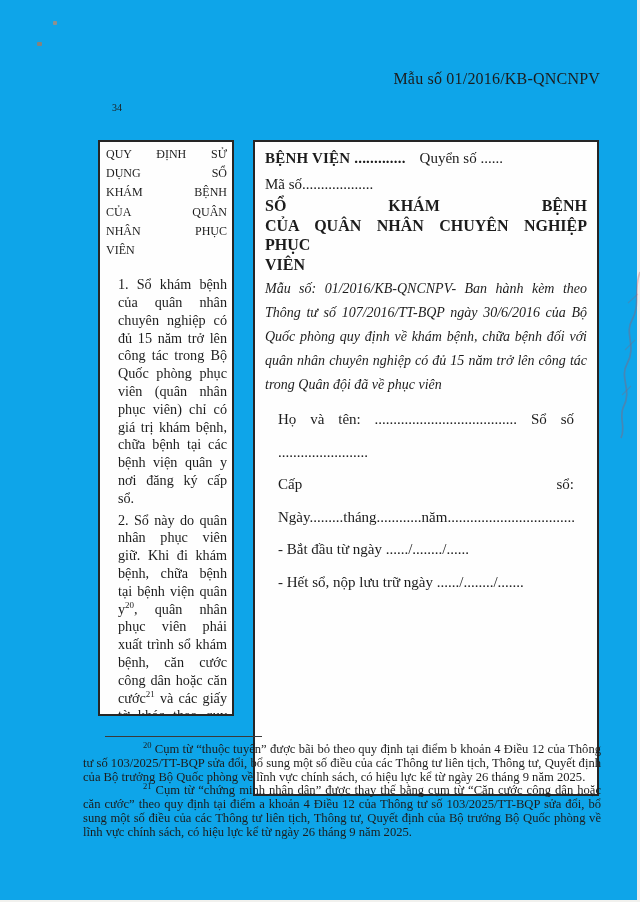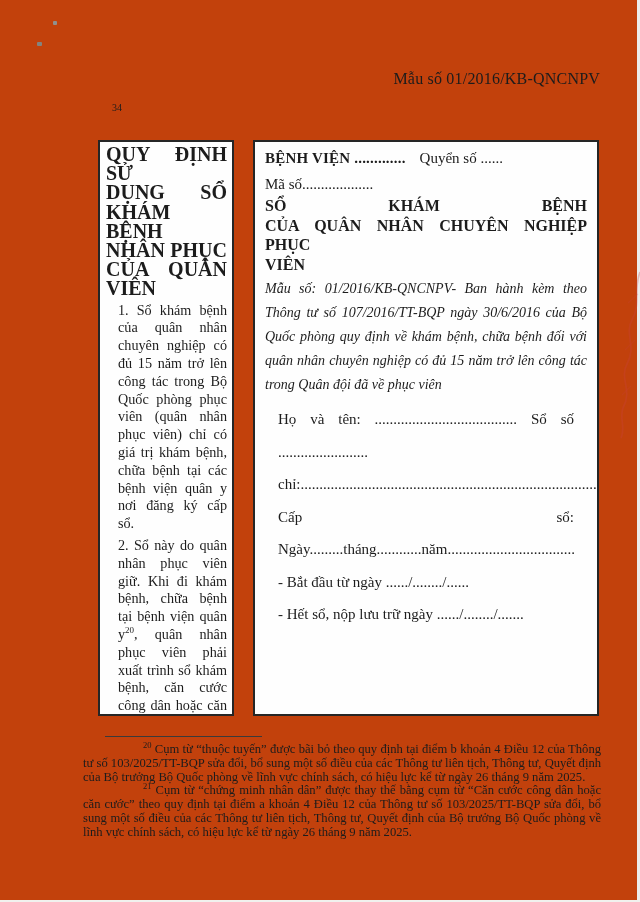--- a/index.html
+++ b/index.html
@@ -4,36 +4,36 @@
 <style>
   html, body { margin: 0; padding: 0; }
   body {
     width: 640px; height: 902px;
     background: #ffffff;
     position: relative;
     font-family: "Liberation Serif", "DejaVu Serif", serif;
     color: #1c1c1c;
     overflow: hidden;
   }
-  .page { position: absolute; inset: 0; background: #c2410c; }
+  .page { position: absolute; inset: 0; background: #0ea5e9; }
   .scan-edge-right { position: absolute; right: 0; top: 0; width: 3px; height: 100%; background: #ececec; }
   .scan-edge-bottom { position: absolute; left: 0; bottom: 0; width: 100%; height: 2px; background: #f1f1ee; }
   .speck { position: absolute; border-radius: 1px; }
   .speck-1 { left: 53px; top: 21px; width: 4px; height: 4px; background: #90908e; }
   .speck-2 { left: 37px; top: 42px; width: 5px; height: 4px; background: #83837f; }
 
   .form-code { position: absolute; top: 70px; right: 40px; font-size: 16px; letter-spacing: 0.2px; }
   .page-num { position: absolute; top: 102px; left: 112px; font-size: 10px; }
 
   .boxed { border: 2px solid #262626; box-sizing: border-box; position: absolute; top: 140px; overflow: hidden; background: #fefefe; }
   .left-box { left: 98px; width: 136px; height: 576px; padding: 3px 5px 0 6px; font-size: 14.2px; line-height: 17.8px; text-align: justify; }
-  .right-box { left: 253px; width: 346px; height: 576px; padding: 7px 10px 0 10px; font-size: 15px; line-height: 19.5px; }
+  .right-box { left: 253px; width: 346px; height: 656px; padding: 7px 10px 0 10px; font-size: 15px; line-height: 19.5px; }
 
   .jl { text-align: justify; text-align-last: justify; }
-  .left-title { font-weight: bold; font-size: 20px; line-height: 19.2px; margin-bottom: 3px; }
+  .left-title { font-weight: normal; font-size: 12px; line-height: 19.2px; margin-bottom: 16px; }
   .left-box p { margin: 0 0 4px 12px; }
   sup.ref { font-size: 9px; line-height: 0; vertical-align: super; }
 
   .rb-line1 { white-space: nowrap; margin-bottom: 6px; }
   .rb-hospital { font-weight: bold; letter-spacing: 0.2px; }
   .rb-quyenso { margin-left: 14px; }
   .rb-maso { margin-bottom: 2px; }
   .rb-title { font-weight: bold; font-size: 16px; line-height: 19.5px; margin-bottom: 3px; }
   .rb-note { font-style: italic; font-size: 14px; line-height: 24px; text-align: justify; margin-bottom: 6px; }
   .rb-field { margin: 13px; }
@@ -57,43 +57,42 @@
   <div class="scan-edge-bottom"></div>
 
   <div class="form-code">Mẫu số 01/2016/KB-QNCNPV</div>
   <div class="page-num">34</div>
 
   <div class="boxed left-box">
     <div class="left-title">
       <div class="jl">QUY ĐỊNH SỬ</div>
       <div class="jl">DỤNG SỔ</div>
       <div class="jl">KHÁM BỆNH</div>
+      <div class="jl">CỦA QUÂN</div>
       <div class="jl">NHÂN PHỤC</div>
-      <div class="jl">CỦA QUÂN</div>
       <div>VIÊN</div>
     </div>
     <p>1. Sổ khám bệnh của quân nhân chuyên nghiệp có đủ 15 năm trở lên công tác trong Bộ Quốc phòng phục viên (quân nhân phục viên) chỉ có giá trị khám bệnh, chữa bệnh tại các bệnh viện quân y nơi đăng ký cấp sổ.</p>
     <p><span>2. Sổ này do quân nhân phục viên giữ. Khi đi khám bệnh, chữa bệnh tại bệnh viện quân y</span><sup class="ref">20</sup><span>, quân nhân phục viên phải xuất trình sổ khám bệnh, căn cước công dân hoặc căn cước</span><sup class="ref">21</sup><span> và các giấy tờ khác theo quy định.</span></p>
     <p>3. Khi thay đổi bệnh viện khám</p>
   </div>
 
   <div class="boxed right-box">
     <div class="rb-line1">
       <span class="rb-hospital">BỆNH VIỆN .............</span><span class="rb-quyenso">Quyển số ......</span>
     </div>
     <div class="rb-maso">Mã số...................</div>
     <div class="rb-title">
       <div class="jl">SỔ KHÁM BỆNH</div>
       <div class="jl">CỦA QUÂN NHÂN CHUYÊN NGHIỆP PHỤC</div>
       <div>VIÊN</div>
     </div>
     <div class="rb-note">Mẫu số: 01/2016/KB-QNCNPV- Ban hành kèm theo Thông tư số 107/2016/TT-BQP ngày 30/6/2016 của Bộ Quốc phòng quy định về khám bệnh, chữa bệnh đối với quân nhân chuyên nghiệp có đủ 15 năm trở lên công tác trong Quân đội đã về phục viên</div>
     <div class="rb-field jl">Họ và tên: ...................................... Sổ số</div>
     <div class="rb-field">........................</div>
-    <div class="rb-field">chỉ:...............................................................................</div>
     <div class="rb-field jl">Cấp sổ:</div>
     <div class="rb-field">Ngày.........tháng............năm..................................</div>
     <div class="rb-field rb-gap">- Bắt đầu từ ngày ....../......../......</div>
     <div class="rb-field rb-gap">- Hết sổ, nộp lưu trữ ngày ....../......../.......</div>
   </div>
 
   <div class="fn-sep"></div>
   <div class="footnotes">
     <p><sup class="ref">20</sup><span> Cụm từ “thuộc tuyến” được bãi bỏ theo quy định tại điểm b khoản 4 Điều 12 của Thông tư số 103/2025/TT-BQP sửa đổi, bổ sung một số điều của các Thông tư liên tịch, Thông tư, Quyết định của Bộ trưởng Bộ Quốc phòng về lĩnh vực chính sách, có hiệu lực kể từ ngày 26 tháng 9 năm 2025.</span></p>
     <p><sup class="ref">21</sup><span> Cụm từ “chứng minh nhân dân” được thay thế bằng cụm từ “Căn cước công dân hoặc căn cước” theo quy định tại điểm a khoản 4 Điều 12 của Thông tư số 103/2025/TT-BQP sửa đổi, bổ sung một số điều của các Thông tư liên tịch, Thông tư, Quyết định của Bộ trưởng Bộ Quốc phòng về lĩnh vực chính sách, có hiệu lực kể từ ngày 26 tháng 9 năm 2025.</span></p>

